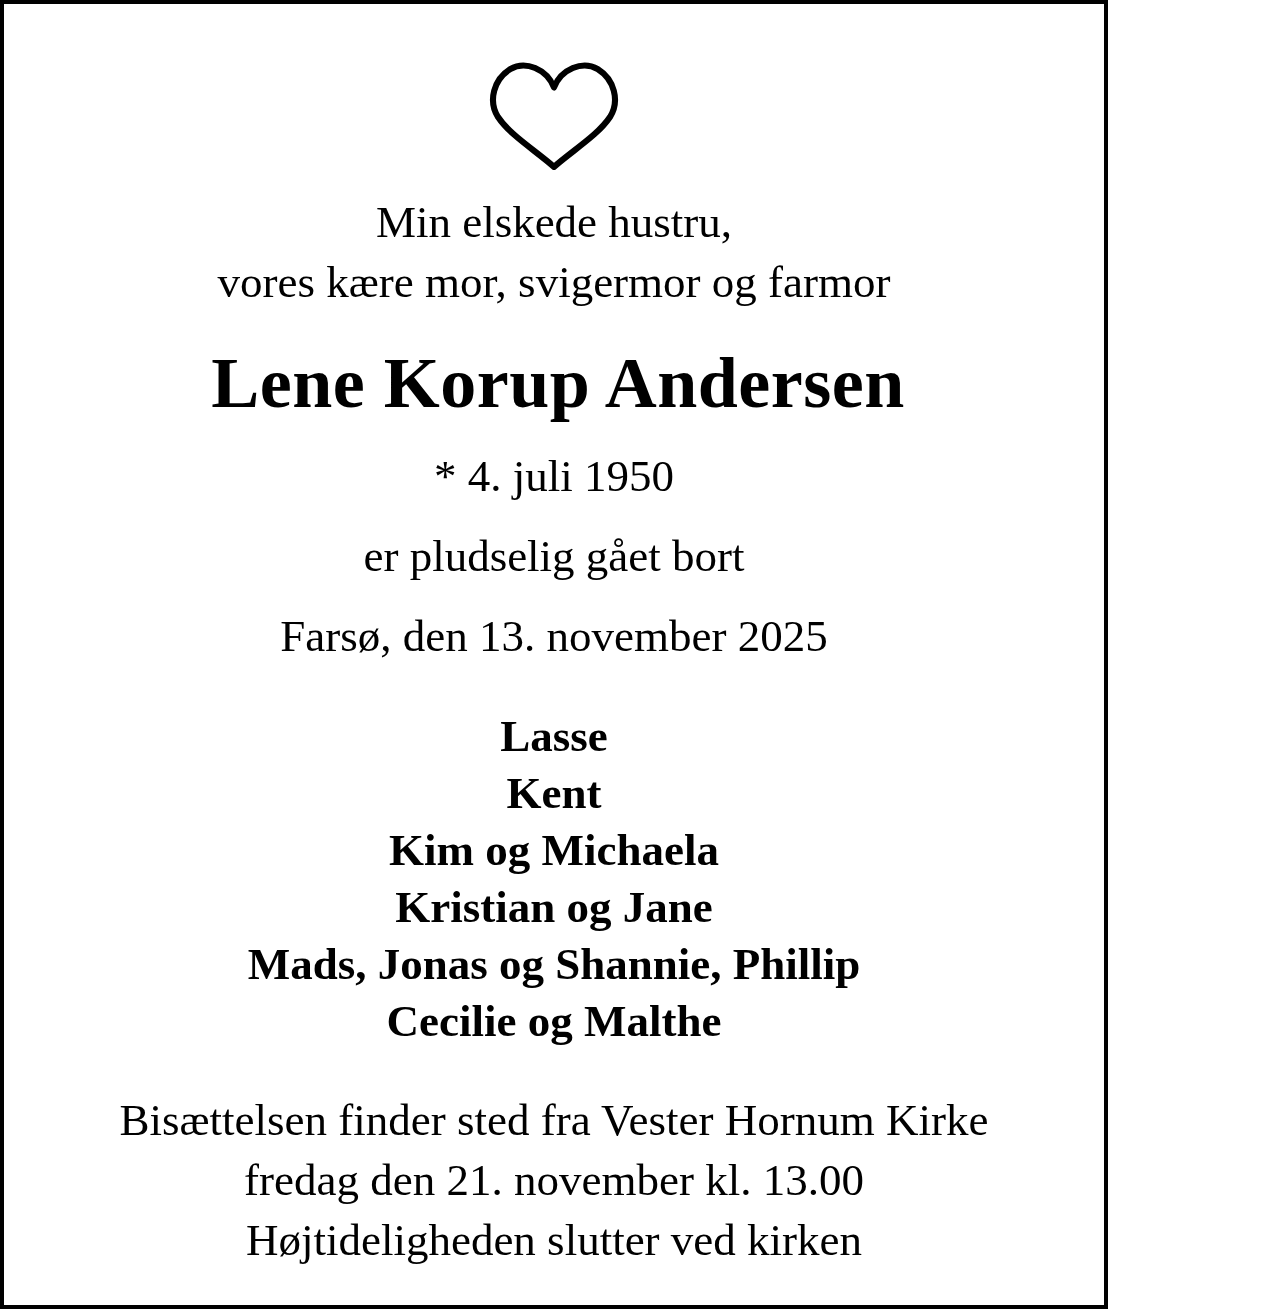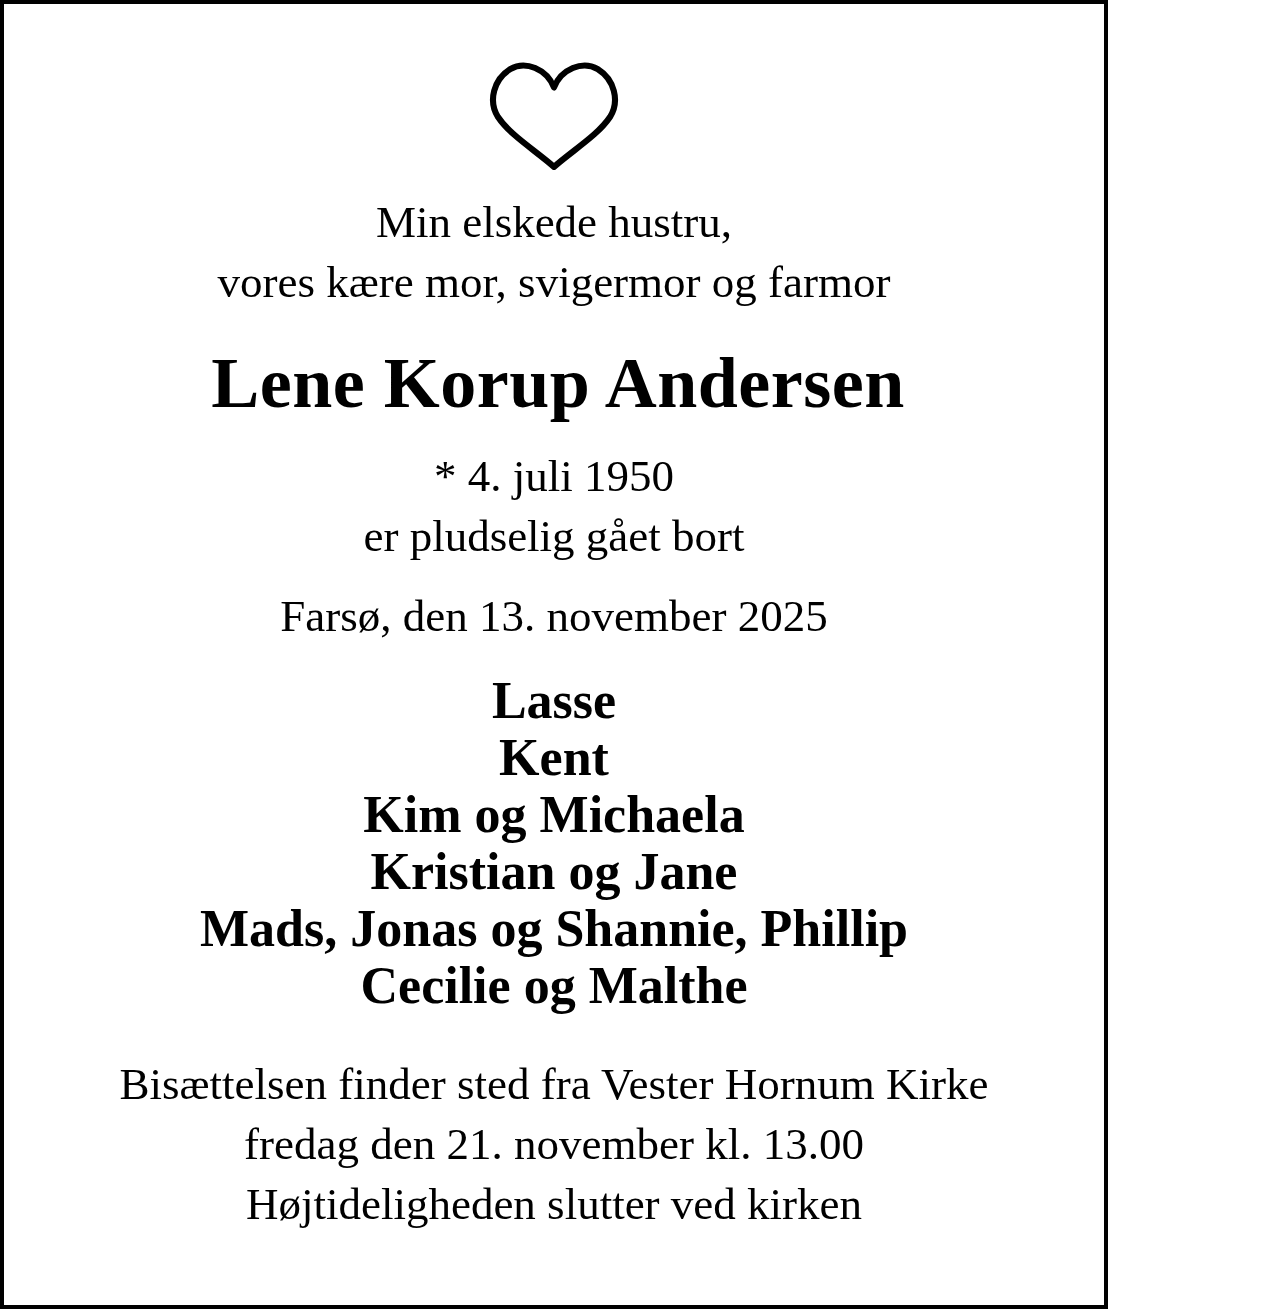--- a/index.html
+++ b/index.html
@@ -46,31 +46,32 @@
     line-height: 82px;
     font-weight: bold;
     letter-spacing: 0.5px;
   }
   .birth {
     margin-top: 22px;
     font-size: 45px;
     line-height: 60px;
   }
   .death-statement {
+    margin-top: 20px;
     font-size: 45px;
     line-height: 60px;
   }
   .place-date {
     margin-top: 20px;
     font-size: 45px;
     line-height: 60px;
   }
   .family {
-    margin-top: 26px;
-    font-size: 52px;
+    margin-top: 42px;
+    font-size: 45px;
     line-height: 57px;
     font-weight: bold;
   }
   .ceremony {
     margin-top: 40px;
     font-size: 45px;
     line-height: 60px;
   }
 </style>
 </head>

